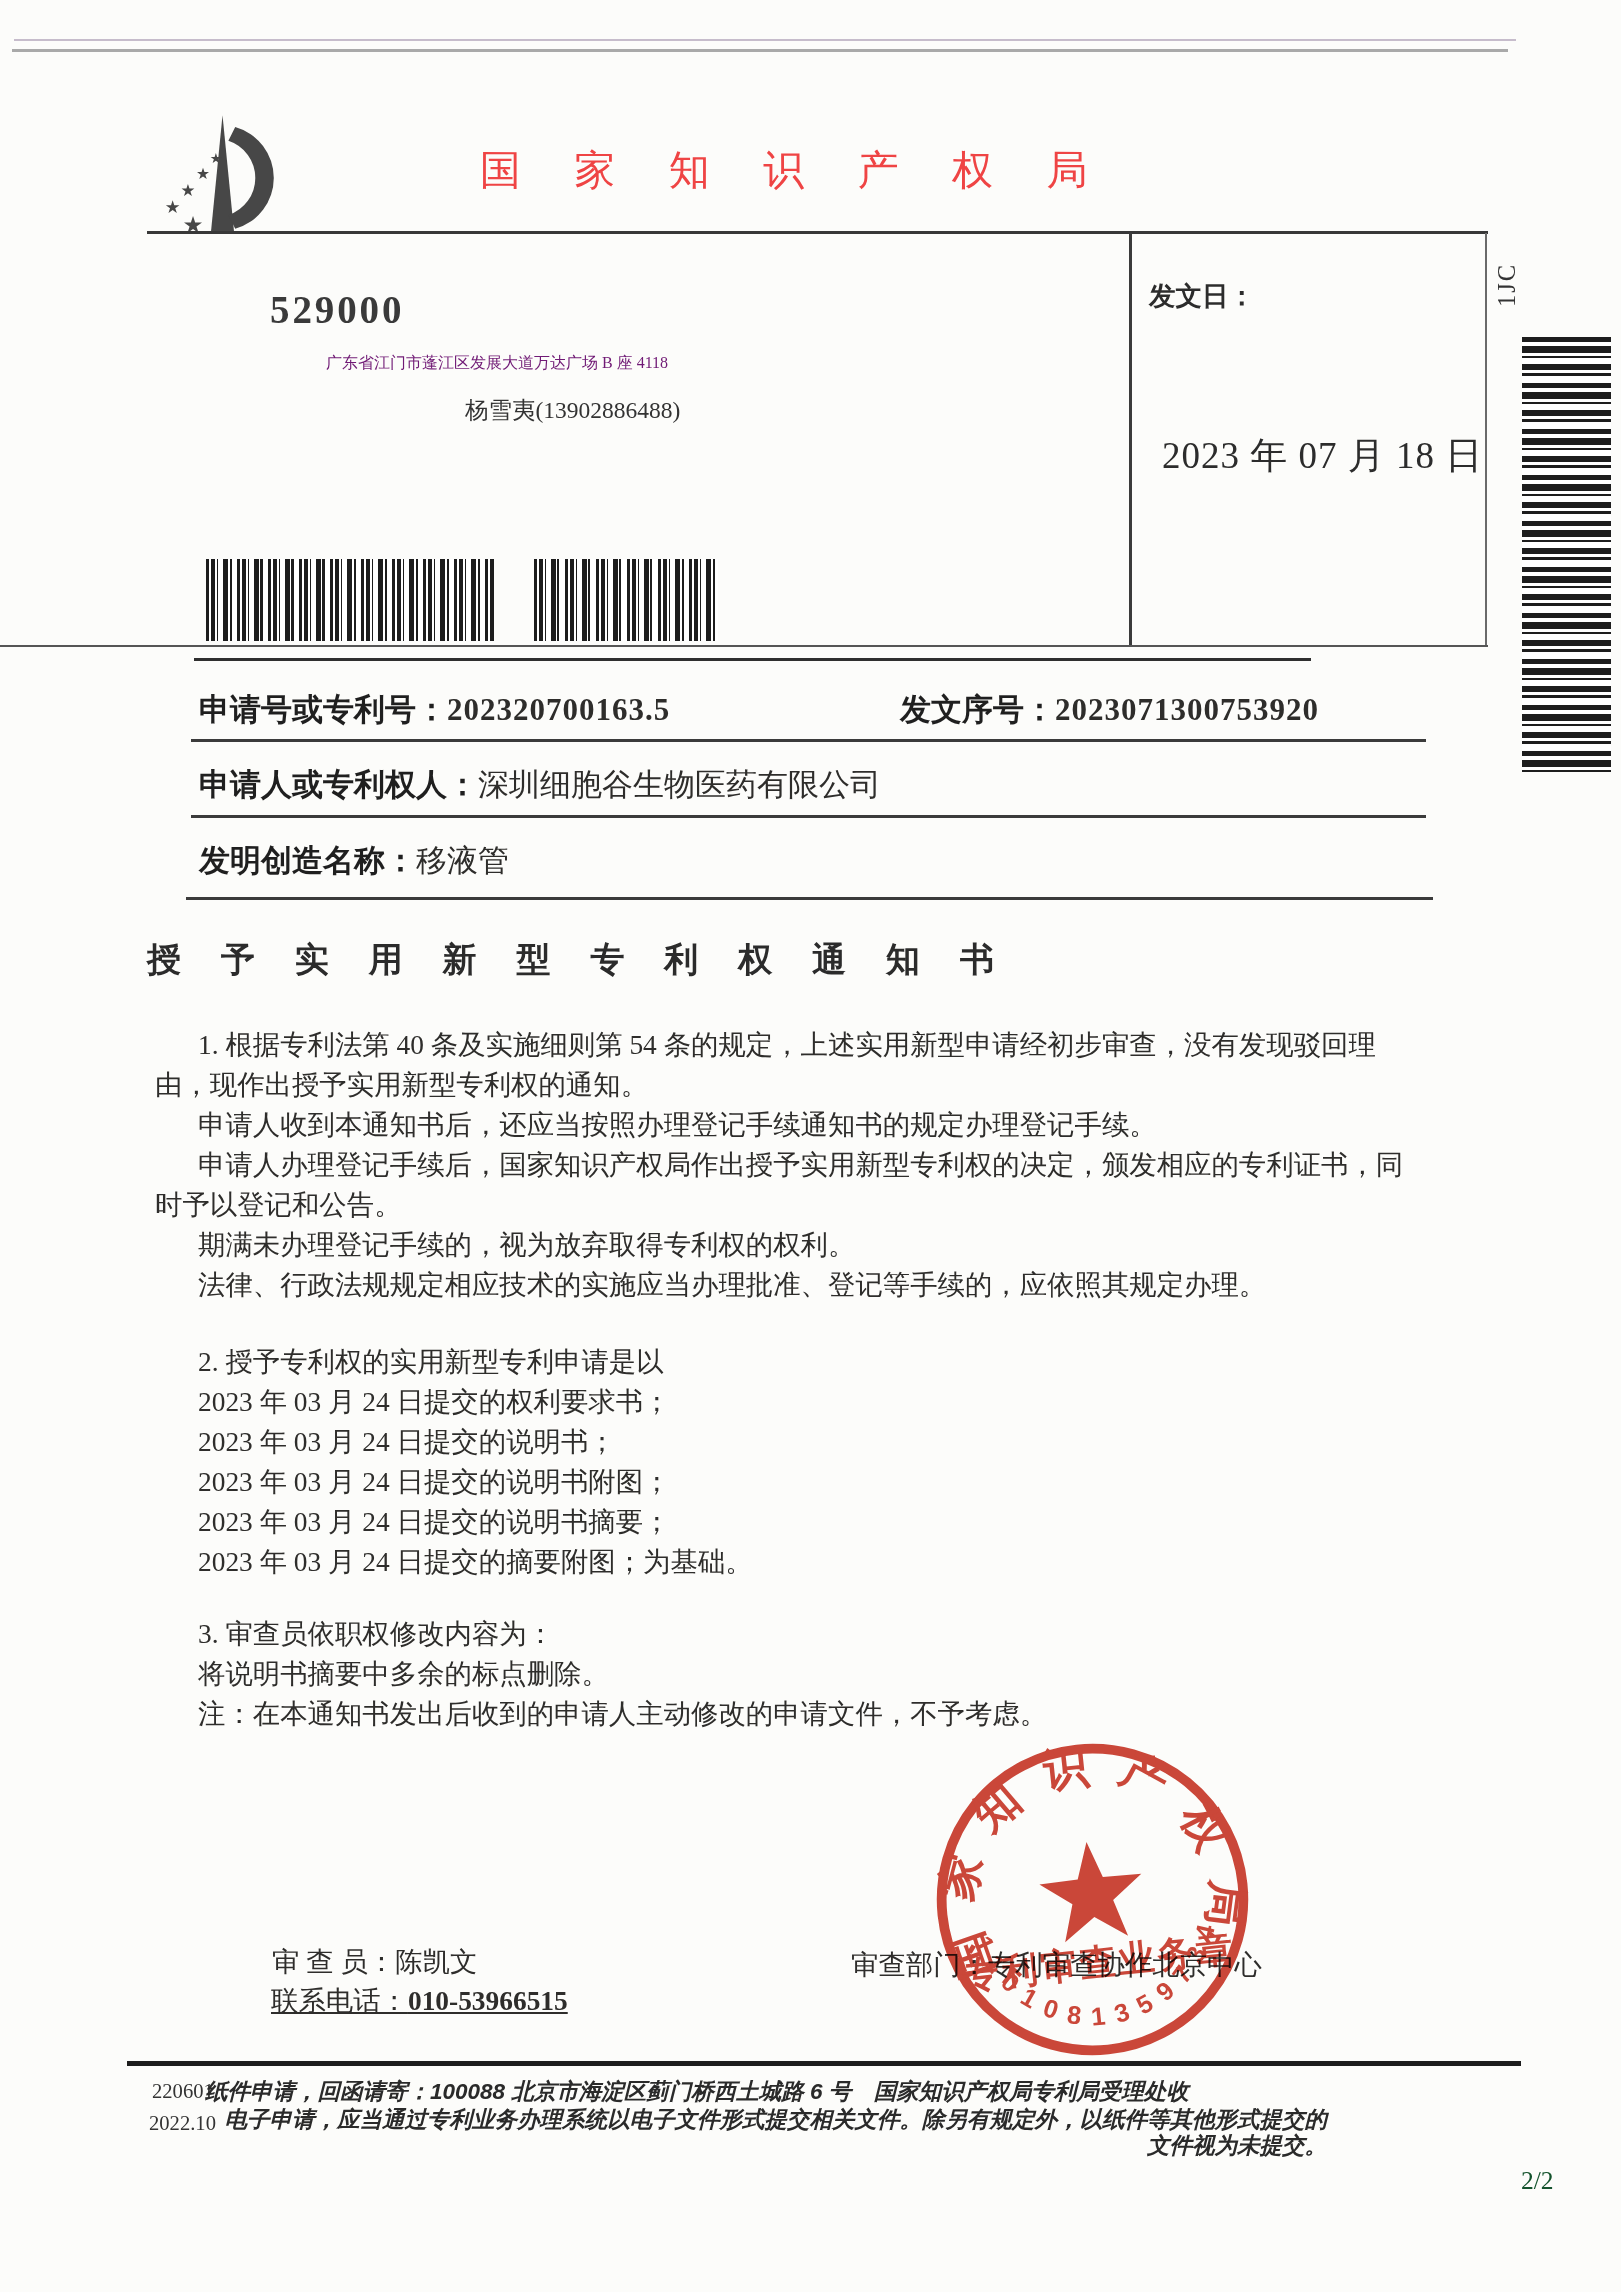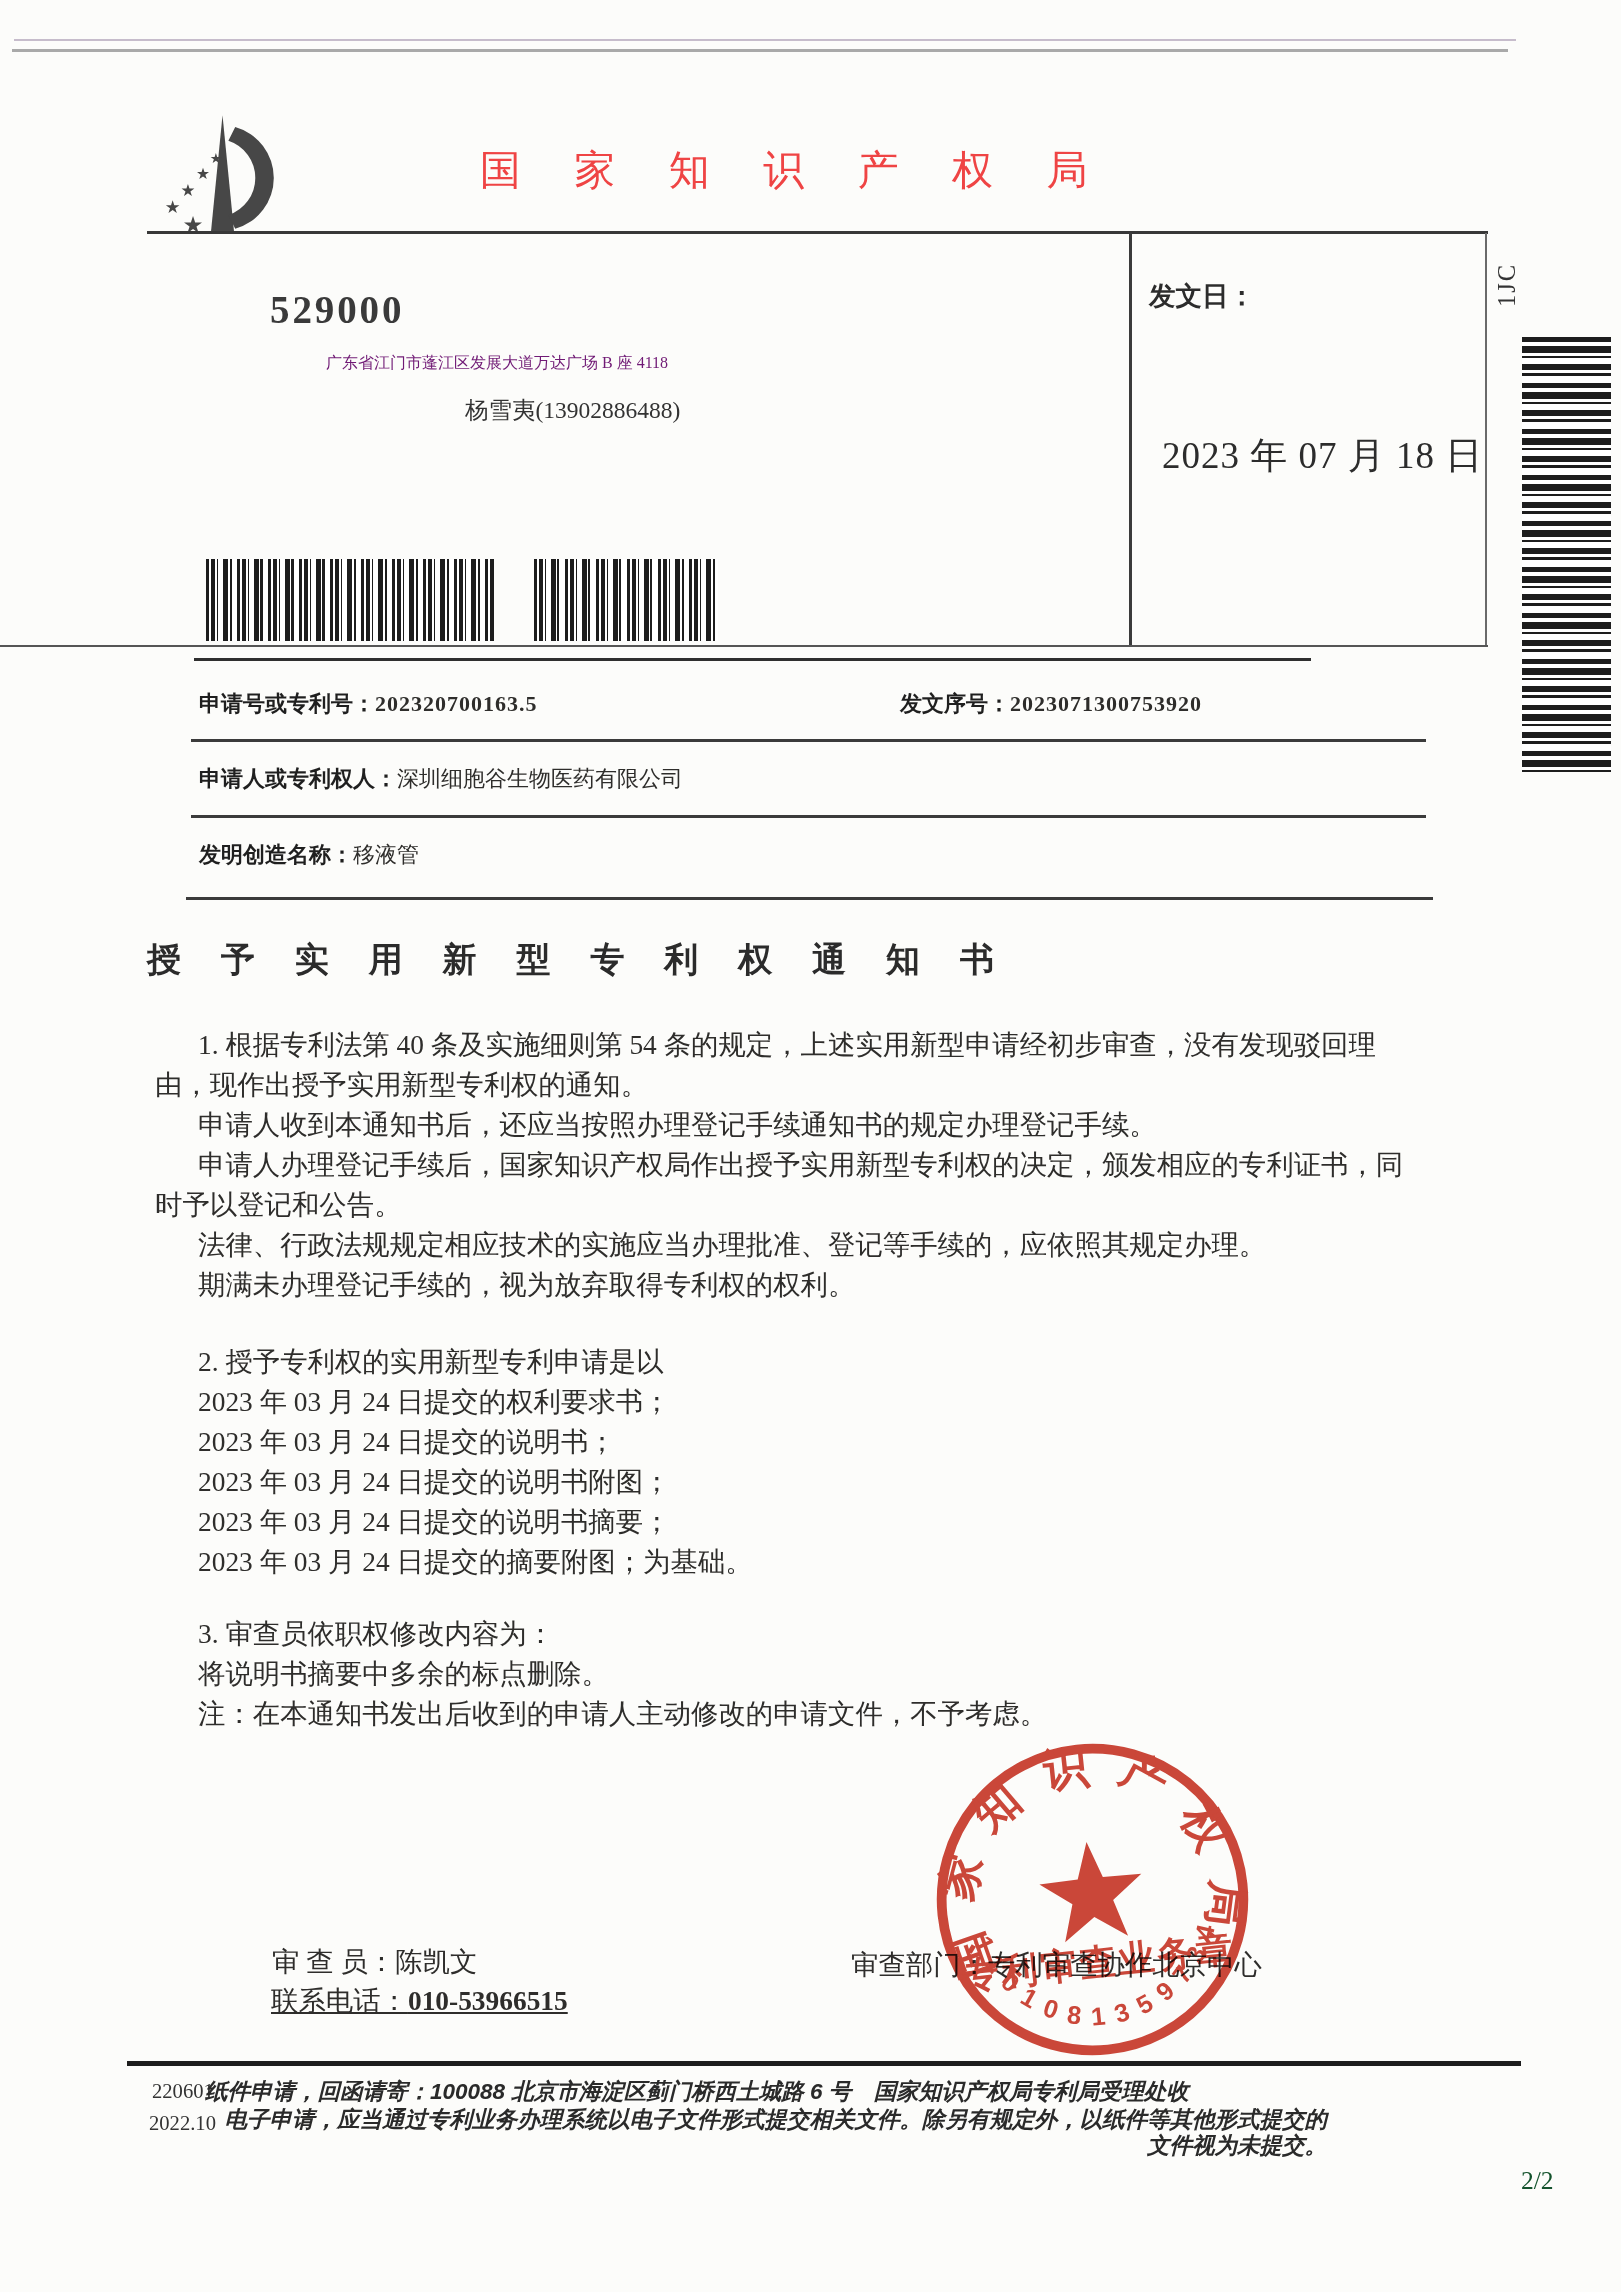--- a/index.html
+++ b/index.html
@@ -45,21 +45,21 @@
      #1d1d1d 0 4.9px,#fff 4.9px 8.8px,#1d1d1d 8.8px 15.7px,#fff 15.7px 18.6px,#1d1d1d 18.6px 20.6px,
      #fff 20.6px 27.4px,#1d1d1d 27.4px 33px,#fff 33px 36px,#1d1d1d 36px 39px,#fff 39px 46px);}
 
   
   .sep-a{left:0;top:645px;width:1488px;height:2px;background:#555;}
   .sep-b{left:194px;top:658px;width:1117px;height:2.9px;background:#2f2f2f;}
   .sep-c{left:191px;top:739px;width:1235px;height:2.9px;}
   .sep-d{left:191px;top:815px;width:1235px;height:2.9px;}
   .sep-e{left:186px;top:897px;width:1247px;height:2.9px;}
 
-  .frow{position:absolute;font-size:22px;white-space:nowrap;}
+  .frow{position:absolute;font-size:31px;white-space:nowrap;}
   .flabel{font-family:"Liberation Sans","DejaVu Sans",sans-serif;font-weight:700;color:#1f1f1f;}
   .fnum{font-weight:700;letter-spacing:1px;}
 
   
   .notice-title{left:147px;top:937px;width:1274px;text-align:left;
     font-size:34px;font-weight:700;letter-spacing:15.7px;color:#2b2b2b;}
   .body-flow{left:155px;top:1025px;width:1255px;}
   .body-flow p{margin:0;text-indent:43px;font-size:27.4px;line-height:40px;color:#2e2d2b;}
   .gap-lg{margin-top:37px !important;}
   .gap-md{margin-top:32px !important;}
@@ -134,22 +134,22 @@
     <span class="flabel">发明创造名称：</span><span>移液管</span>
   </div>
   <div class="hl sep-e"></div>
 
   <div class="abs notice-title">授 予 实 用 新 型 专 利 权 通 知 书</div>
 
   <div class="abs body-flow">
     <p>1. 根据专利法第 40 条及实施细则第 54 条的规定，上述实用新型申请经初步审查，没有发现驳回理由，现作出授予实用新型专利权的通知。</p>
     <p>申请人收到本通知书后，还应当按照办理登记手续通知书的规定办理登记手续。</p>
     <p>申请人办理登记手续后，国家知识产权局作出授予实用新型专利权的决定，颁发相应的专利证书，同时予以登记和公告。</p>
+    <p>期满未办理登记手续的，视为放弃取得专利权的权利。</p>
     <p>法律、行政法规规定相应技术的实施应当办理批准、登记等手续的，应依照其规定办理。</p>
-    <p>期满未办理登记手续的，视为放弃取得专利权的权利。</p>
     <p class="gap-lg">2. 授予专利权的实用新型专利申请是以</p>
     <p>2023 年 03 月 24 日提交的权利要求书；</p>
     <p>2023 年 03 月 24 日提交的说明书；</p>
     <p>2023 年 03 月 24 日提交的说明书附图；</p>
     <p>2023 年 03 月 24 日提交的说明书摘要；</p>
     <p>2023 年 03 月 24 日提交的摘要附图；为基础。</p>
     <p class="gap-md">3. 审查员依职权修改内容为：</p>
     <p>将说明书摘要中多余的标点删除。</p>
     <p>注：在本通知书发出后收到的申请人主动修改的申请文件，不予考虑。</p>
   </div>

